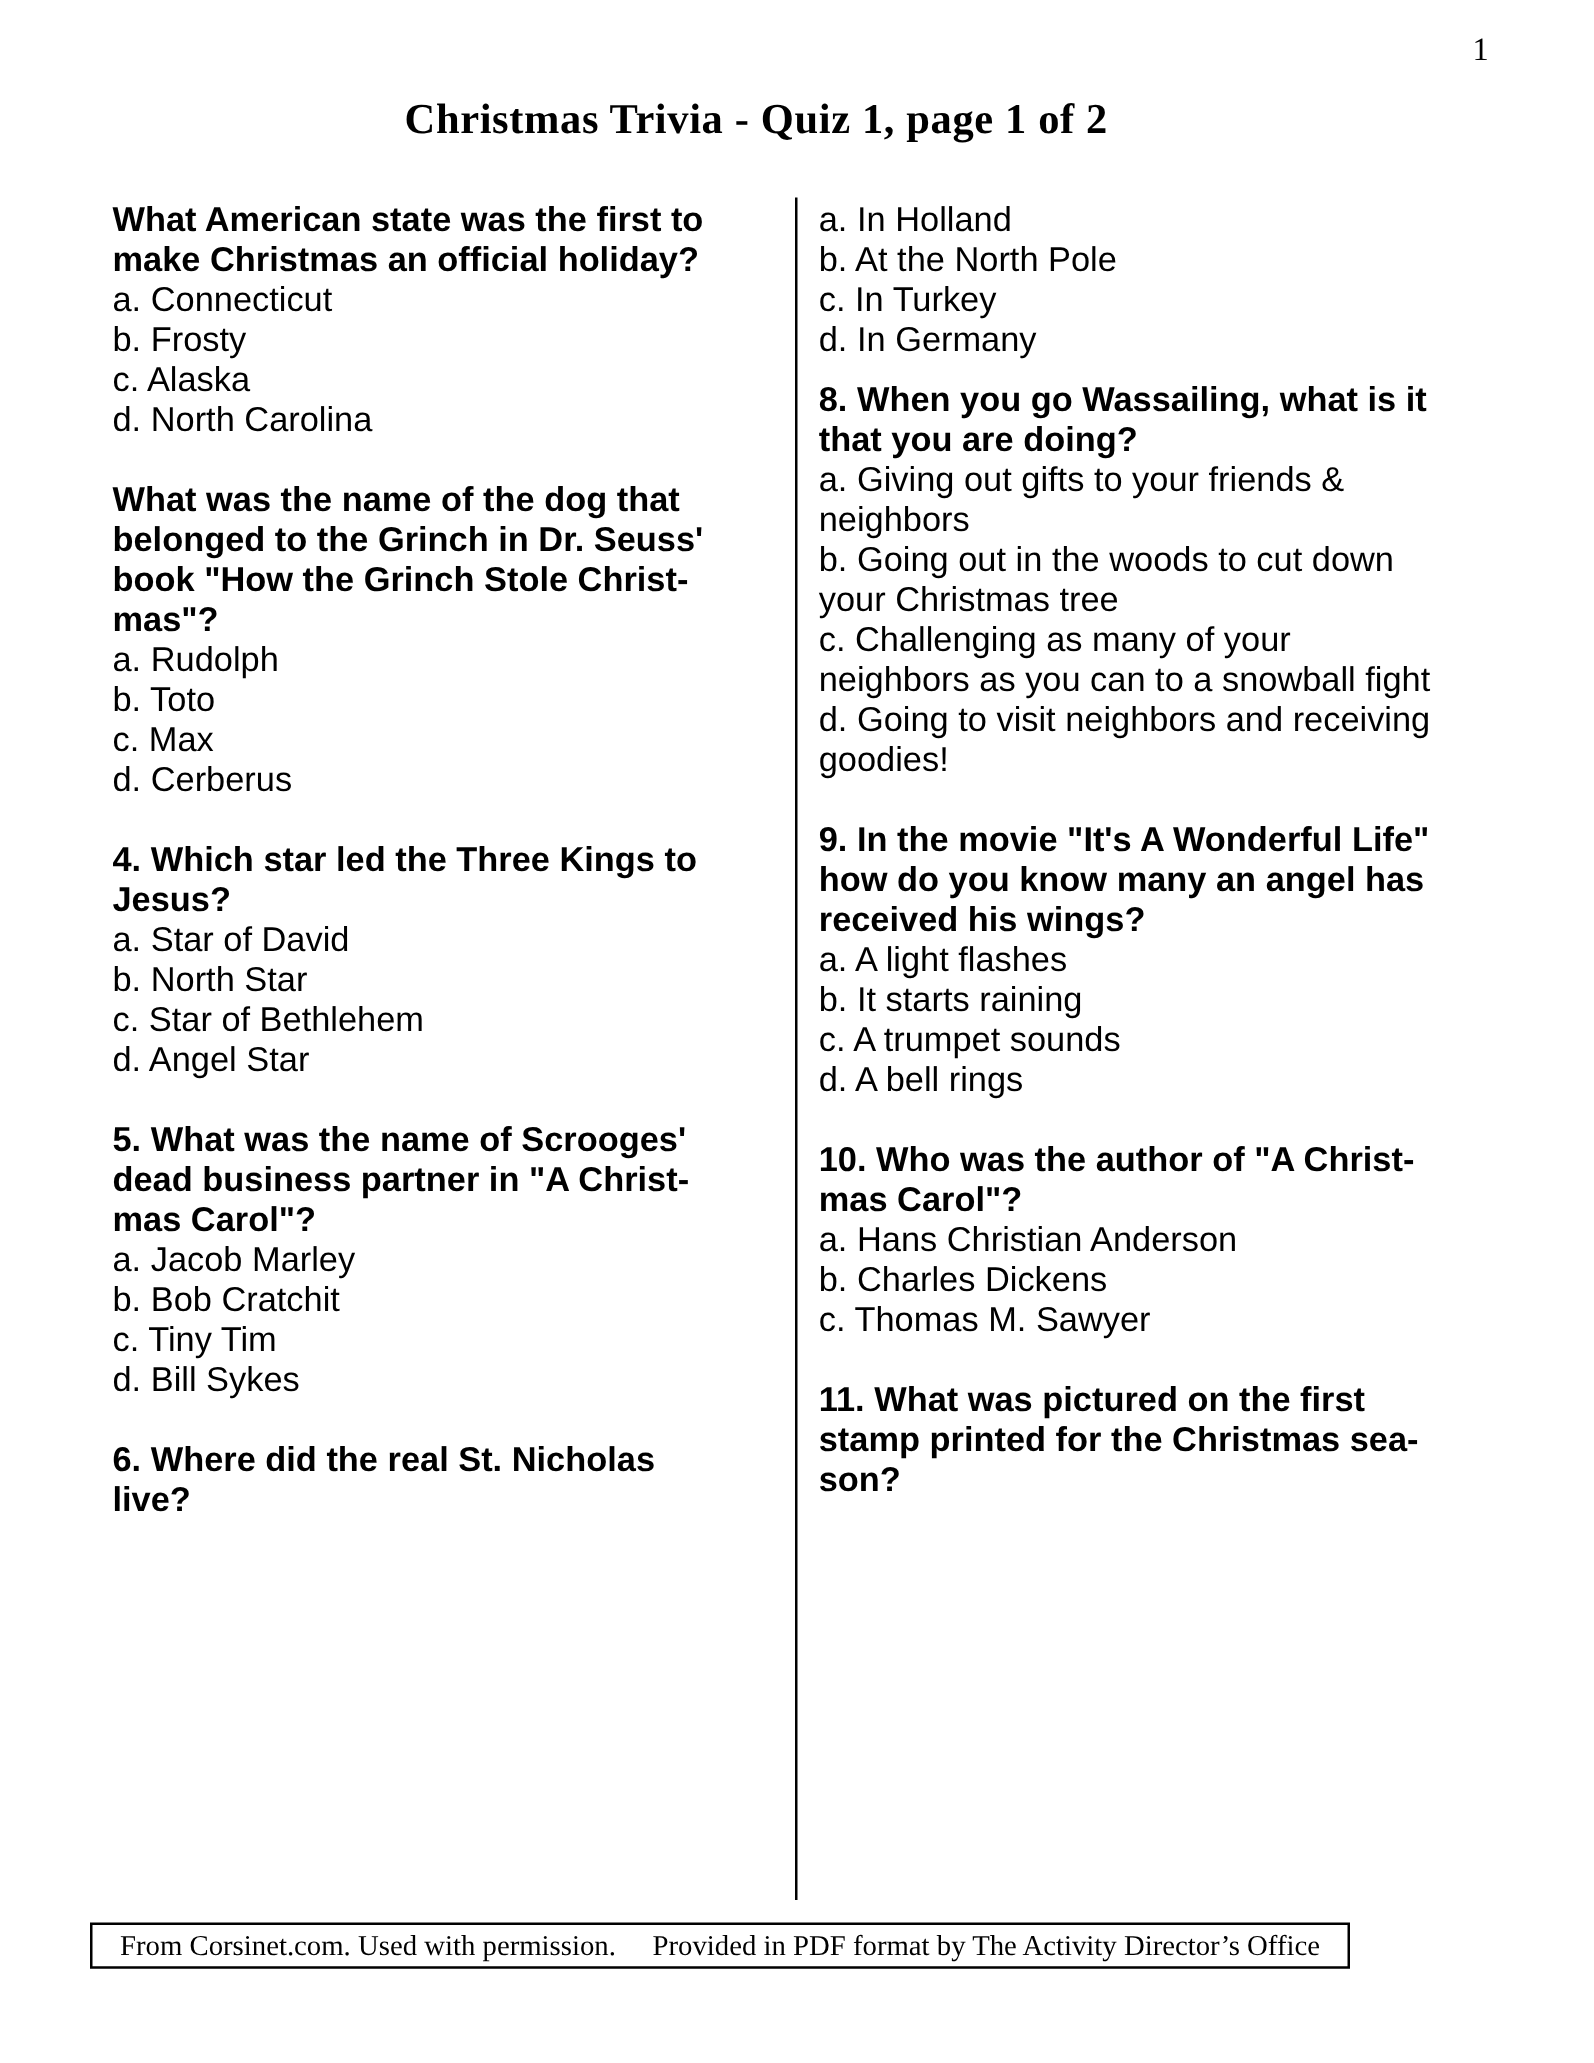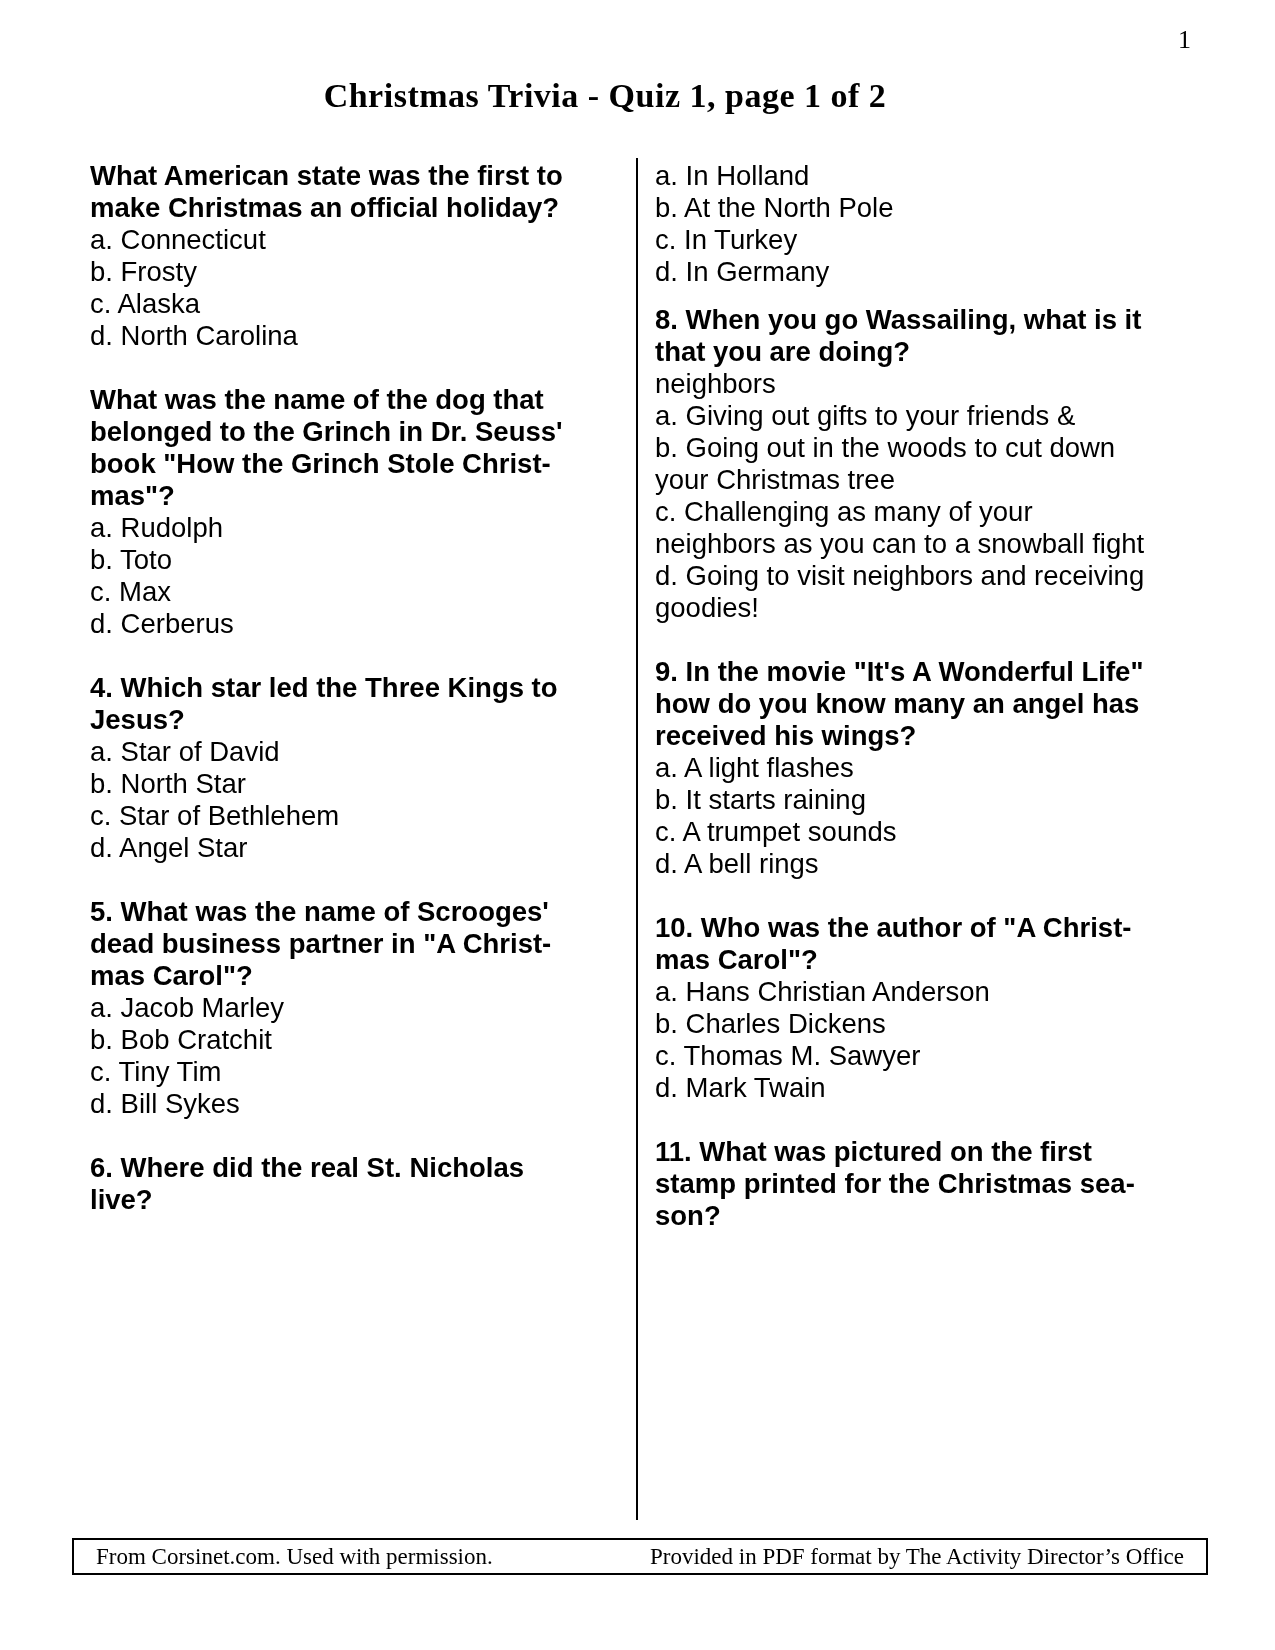--- a/index.html
+++ b/index.html
@@ -45,21 +45,21 @@
   .aline { font-weight:400; white-space:nowrap; }
   .divider {
     position:absolute;
     left:636px; top:158px;
     width:2px; height:1362px;
     background:#000000;
   }
   .footer {
     position:absolute;
     left:72px; top:1538px;
-    width:1136px; height:37px;
+    width:1008px; height:37px;
     border:2px solid #000000;
     box-sizing:border-box;
     display:flex;
     justify-content:space-between;
     align-items:center;
     padding:0 22px;
     font-family:"Liberation Serif", serif;
     font-size:23px;
     white-space:nowrap;
   }
@@ -116,22 +116,22 @@
   <div class="col col-right">
       <div class="block">
         <div class="aline">a. In Holland</div>
         <div class="aline">b. At the North Pole</div>
         <div class="aline">c. In Turkey</div>
         <div class="aline">d. In Germany</div>
       </div>
       <div class="block no-gap">
         <div class="qline">8. When you go Wassailing, what is it</div>
         <div class="qline">that you are doing?</div>
+        <div class="aline">a. Giving out gifts to your friends &amp;</div>
         <div class="aline">neighbors</div>
-        <div class="aline">a. Giving out gifts to your friends &amp;</div>
         <div class="aline">b. Going out in the woods to cut down</div>
         <div class="aline">your Christmas tree</div>
         <div class="aline">c. Challenging as many of your</div>
         <div class="aline">neighbors as you can to a snowball fight</div>
         <div class="aline">d. Going to visit neighbors and receiving</div>
         <div class="aline">goodies!</div>
       </div>
       <div class="block">
         <div class="qline">9. In the movie "It's A Wonderful Life"</div>
         <div class="qline">how do you know many an angel has</div>
@@ -140,21 +140,20 @@
         <div class="aline">b. It starts raining</div>
         <div class="aline">c. A trumpet sounds</div>
         <div class="aline">d. A bell rings</div>
       </div>
       <div class="block">
         <div class="qline">10. Who was the author of "A Christ-</div>
         <div class="qline">mas Carol"?</div>
         <div class="aline">a. Hans Christian Anderson</div>
         <div class="aline">b. Charles Dickens</div>
         <div class="aline">c. Thomas M. Sawyer</div>
-        <div class="aline">d. Mark Twain</div>
       </div>
       <div class="block">
         <div class="qline">11. What was pictured on the first</div>
         <div class="qline">stamp printed for the Christmas sea-</div>
         <div class="qline">son?</div>
       </div>
     </div>
 
   <div class="footer">
     <span>From Corsinet.com. Used with permission.</span>

